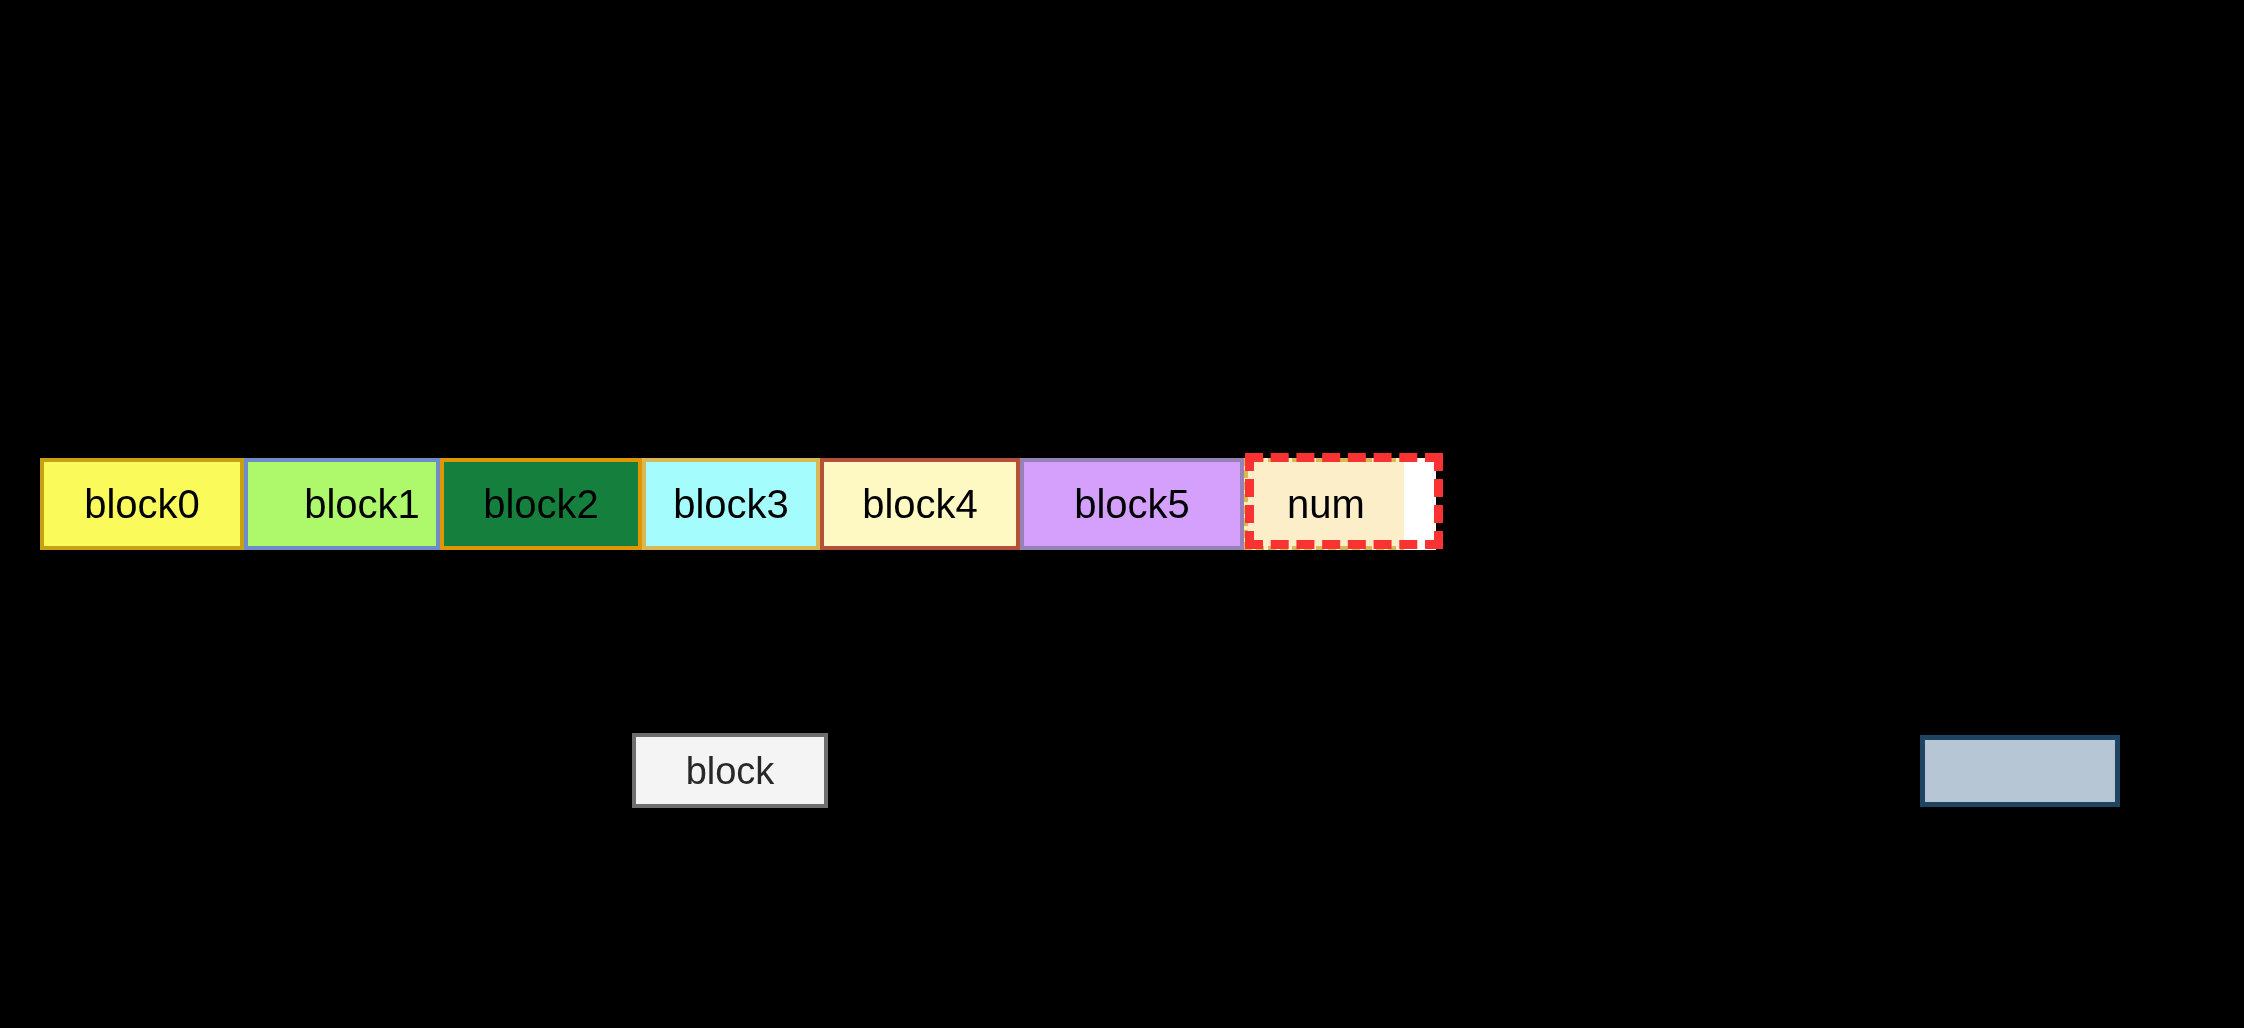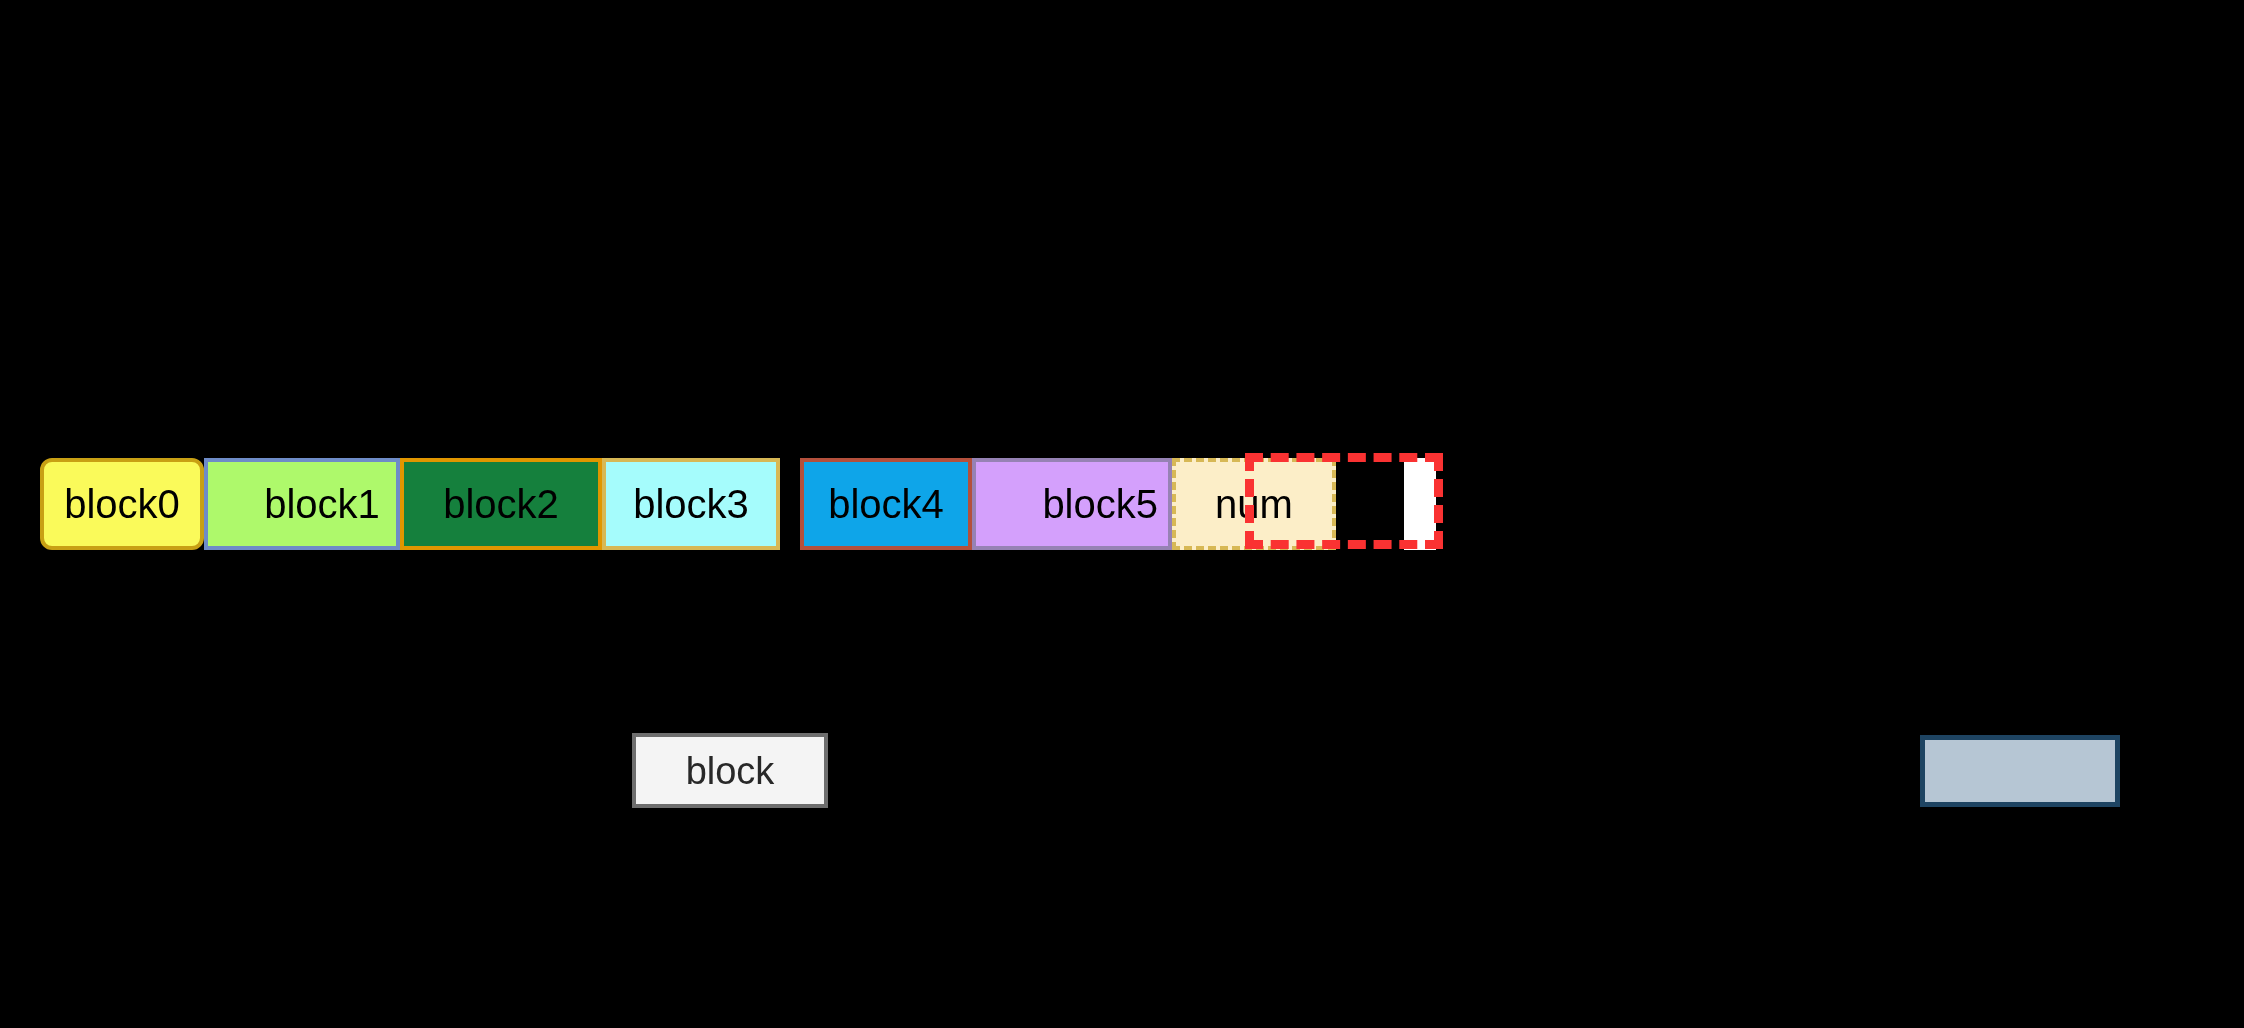--- a/index.html
+++ b/index.html
@@ -112,41 +112,41 @@
     border: 5px solid #1e4462;
   }
 </style>
 </head>
 <body>
 
 <div id="canvas">
 
   <div class="strip">
 
-    <div class="block" style="width:164px; background:#fafa5a; border-color:#c8a014;border-radius:12px;">
+    <div class="block" style="width:204px; background:#fafa5a; border-color:#c8a014;">
       <span class="block-label">block0</span>
     </div>
 
     <div class="block" style="width:196px; background:#aef96b; border-color:#6e8cc8;padding-left:40px;">
       <span class="block-label">block1</span>
     </div>
 
     <div class="block" style="width:202px; background:#15803d; border-color:#e09600;">
       <span class="block-label">block2</span>
     </div>
 
     <div class="block" style="width:178px; background:#a5fcfc; border-color:#d7b855;">
       <span class="block-label">block3</span>
     </div>
 
-    <div class="block" style="width:172px; background:#0ea5e9; border-color:#b4503c;margin-left:20px;">
+    <div class="block" style="width:200px; background:#fef9c3; border-color:#b4503c;">
       <span class="block-label">block4</span>
     </div>
 
-    <div class="block" style="width:200px; background:#d4a0fc; border-color:#9682b4;justify-content:flex-end;">
+    <div class="block" style="width:224px; background:#d4a0fc; border-color:#9682b4;">
       <span class="block-label">block5</span>
     </div>
 
     <div class="block dashed" style="width:164px; background:#fceec8; border-color:#d7b855;">
       <span class="block-label">num</span>
     </div>
 
   </div>
 
   <div class="sel-white"></div>

